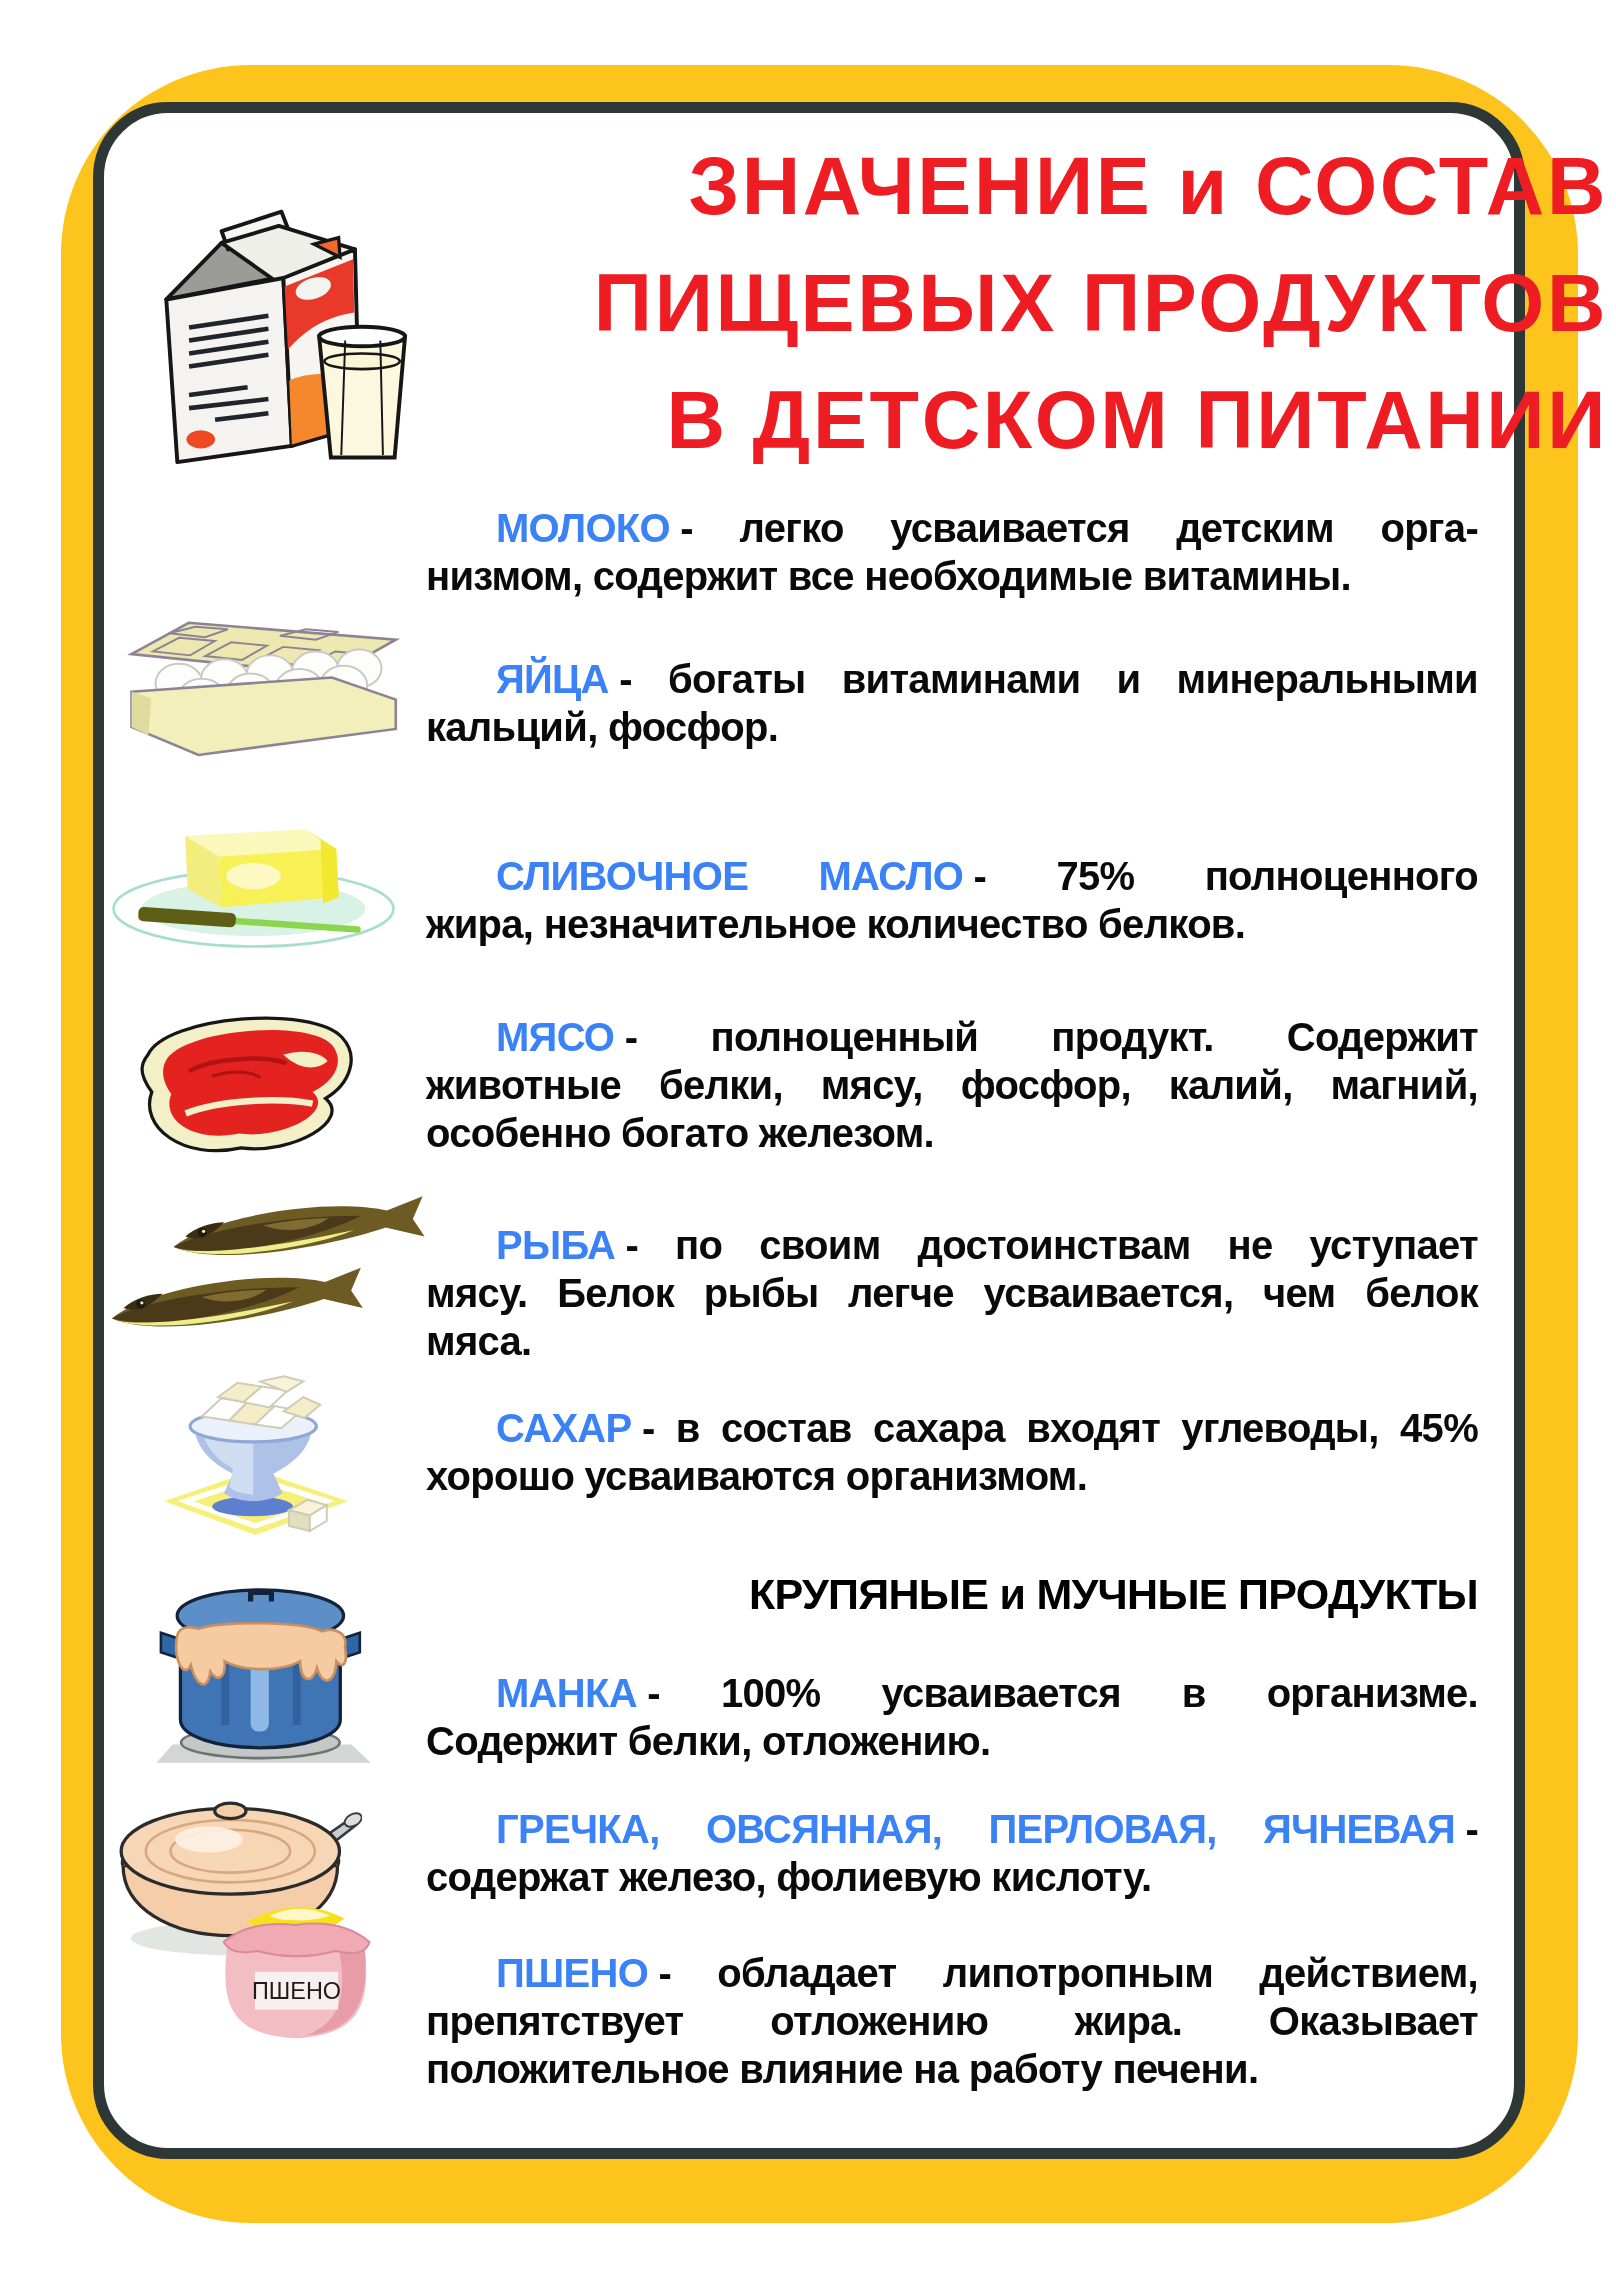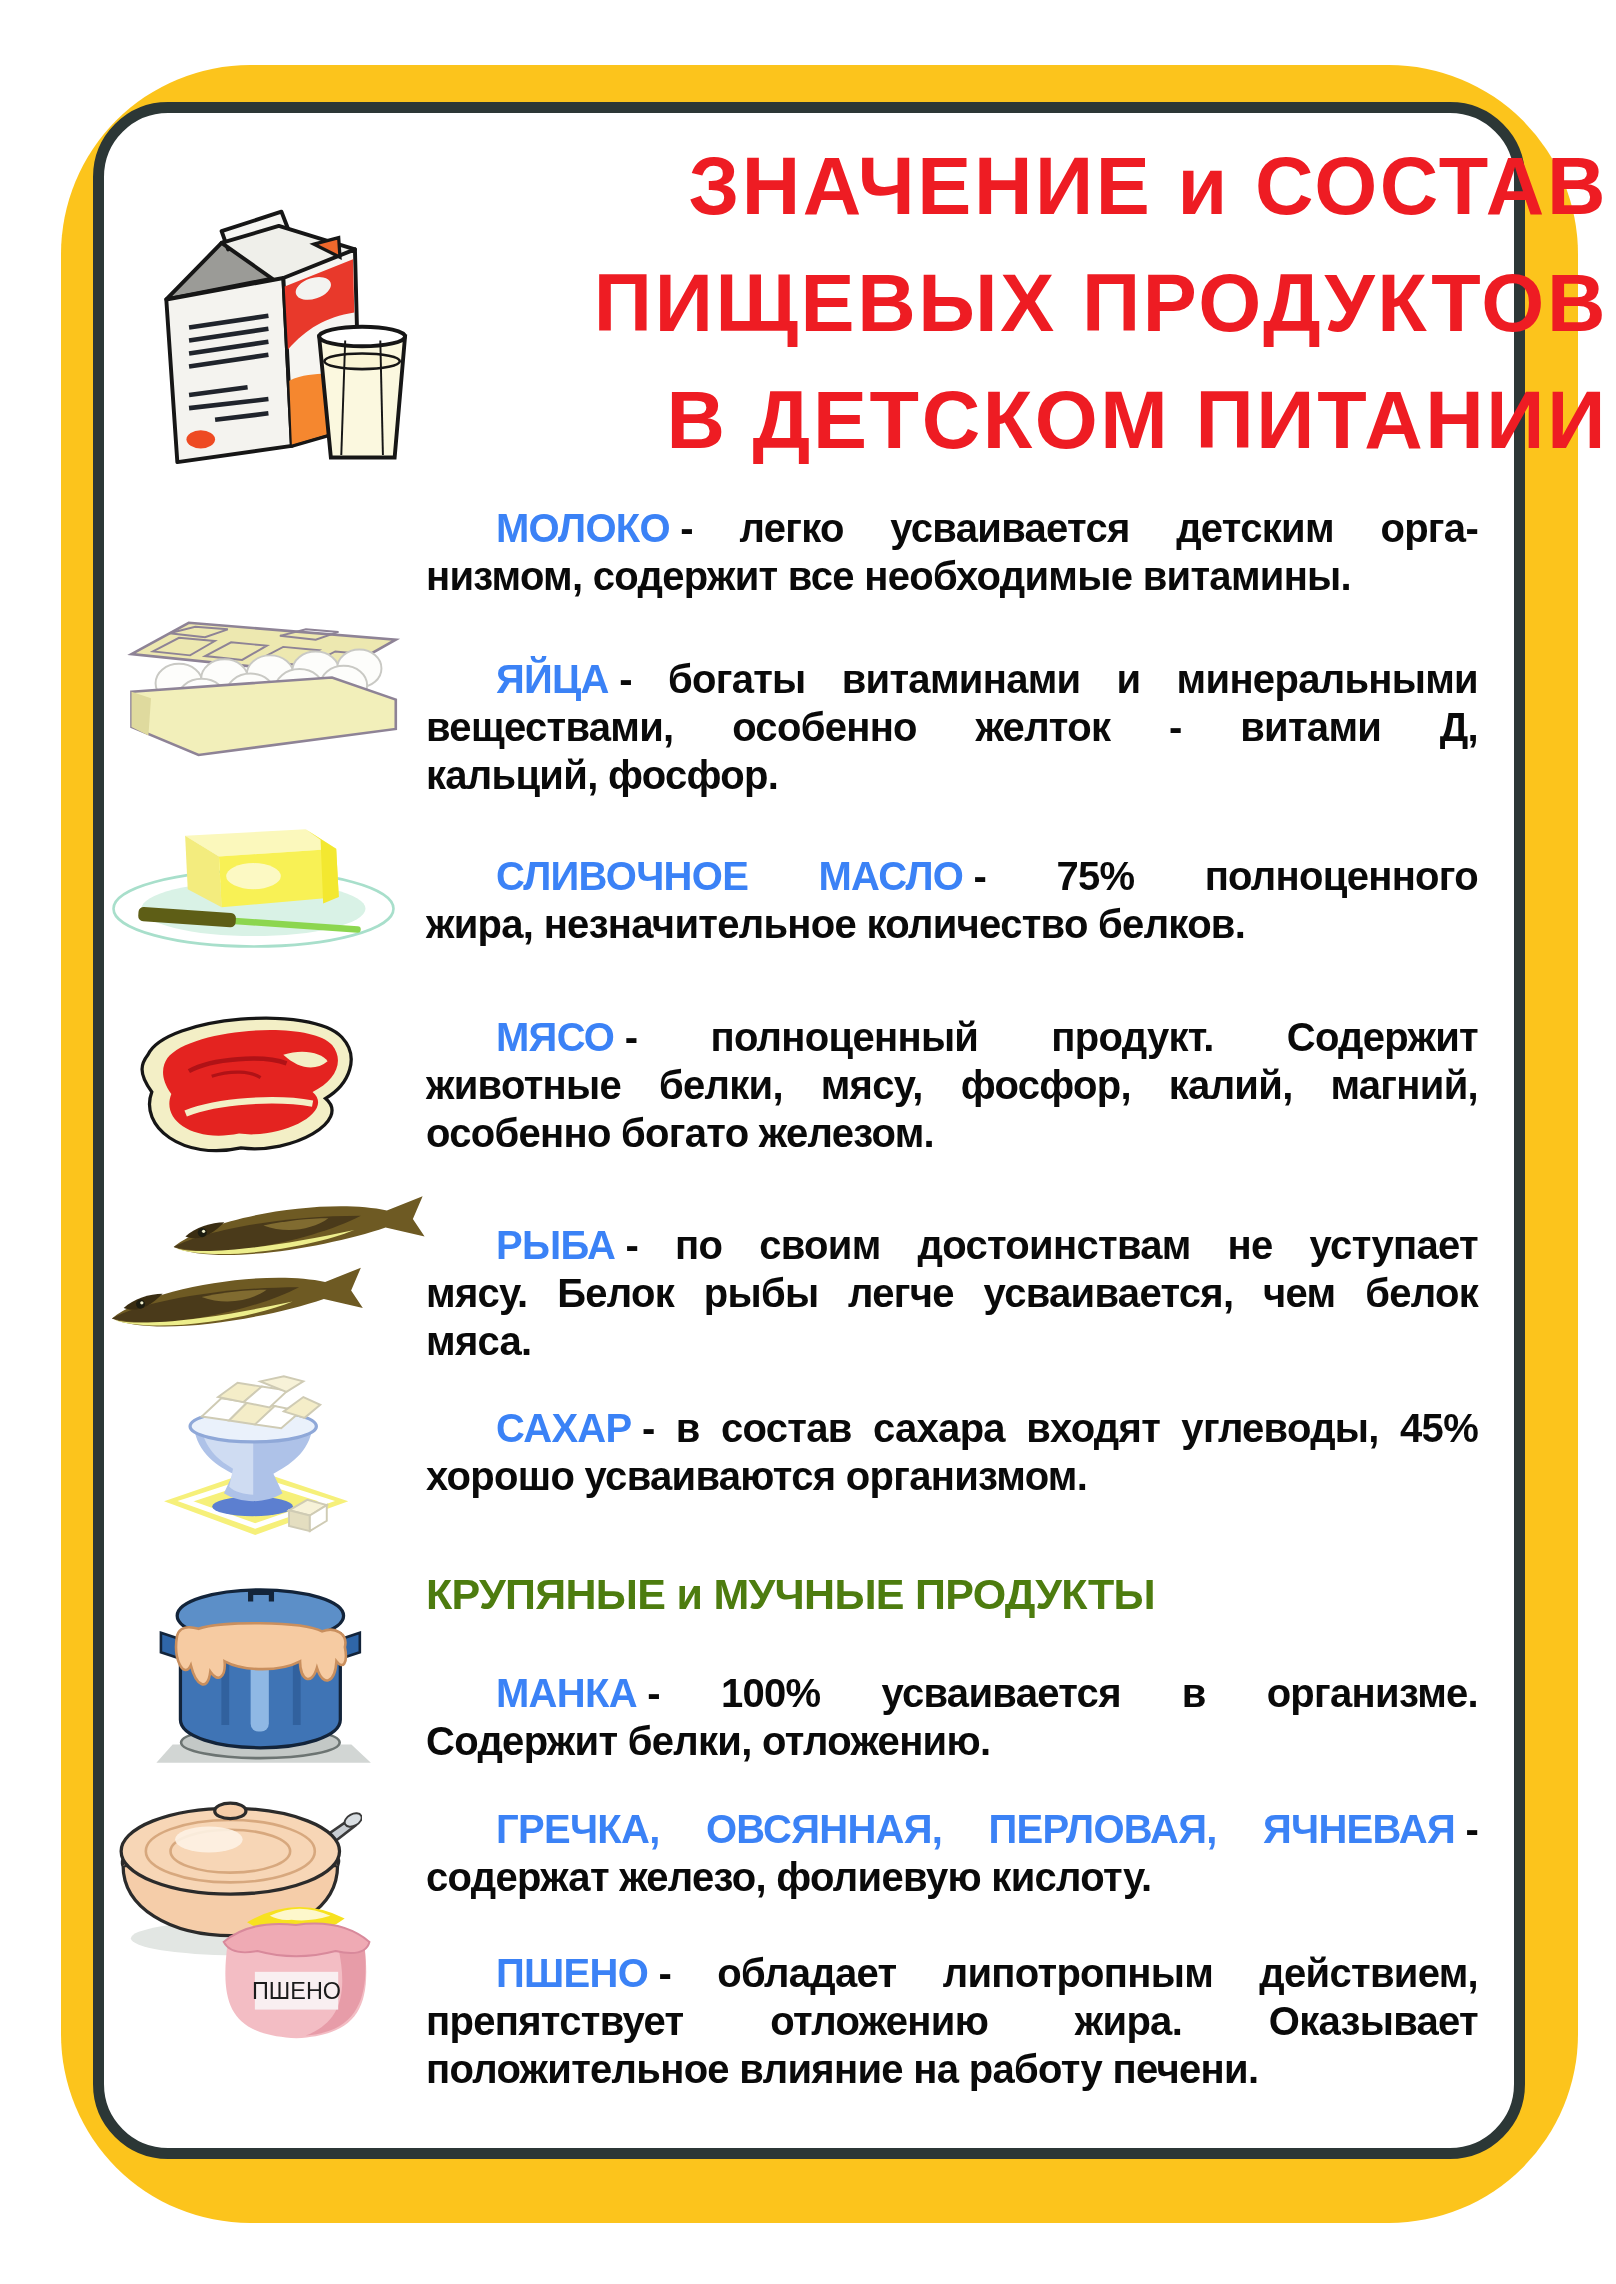--- a/index.html
+++ b/index.html
@@ -17,21 +17,21 @@
     border:11.7px solid #2C3736;border-radius:75px;
   }
   .poster-title{
     position:absolute;left:273px;top:128px;width:1335px;z-index:1;
     text-align:right;color:#EE1C23;
     font-weight:bold;font-size:81px;line-height:117px;letter-spacing:2.6px;
     white-space:nowrap;
   }
   .subheading{
     position:absolute;left:426px;top:1568px;width:1052px;
-    text-align:left;color:#4d7c0f;
+    text-align:right;color:#000000;
     font-weight:bold;font-size:43px;line-height:52px;letter-spacing:-0.7px;
   }
   .par{
     position:absolute;left:426px;width:1052px;z-index:1;
     color:#0a0a0a;font-weight:bold;font-size:40px;line-height:48px;letter-spacing:-0.7px;
   }
   .ln{text-align:justify;text-align-last:justify;}
   .ln.last{text-align-last:left;}
   .ln.first{text-indent:70px;}
   .kw{color:#3b82f6;margin-right:10.4px;}
@@ -50,21 +50,20 @@
   <div>В ДЕТСКОМ ПИТАНИИ</div>
 </div>
 
 <div class="par" style="top:504px">
   <div class="ln first"><span class="kw">МОЛОКО</span><span>- легко усваивается детским орга-</span></div>
   <div class="ln last"><span>низмом, содержит все необходимые витамины.</span></div>
 </div>
 
 <div class="par" style="top:655px">
   <div class="ln first"><span class="kw">ЯЙЦА</span><span>- богаты витаминами и минеральными</span></div>
-  <div class="ln"><span>веществами, особенно желток - витами Д,</span></div>
   <div class="ln last"><span>кальций, фосфор.</span></div>
 </div>
 
 <div class="par" style="top:852px">
   <div class="ln first"><span class="kw">СЛИВОЧНОЕ МАСЛО</span><span>- 75% полноценного</span></div>
   <div class="ln last"><span>жира, незначительное количество белков.</span></div>
 </div>
 
 <div class="par" style="top:1013px">
   <div class="ln first"><span class="kw">МЯСО</span><span>- полноценный продукт. Содержит</span></div>

